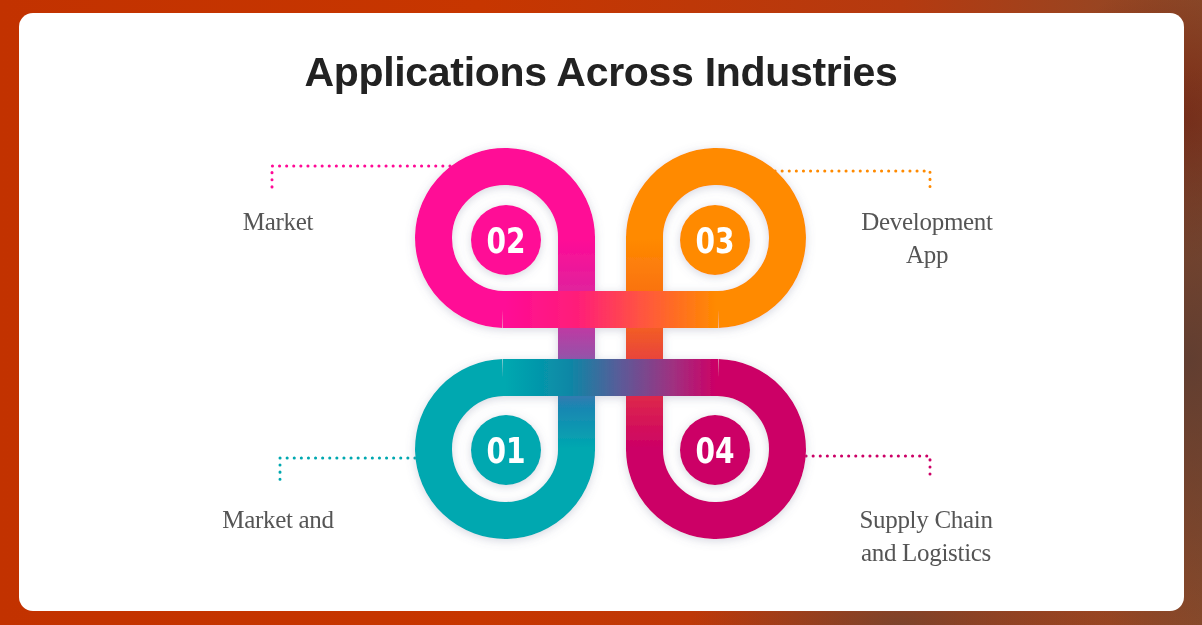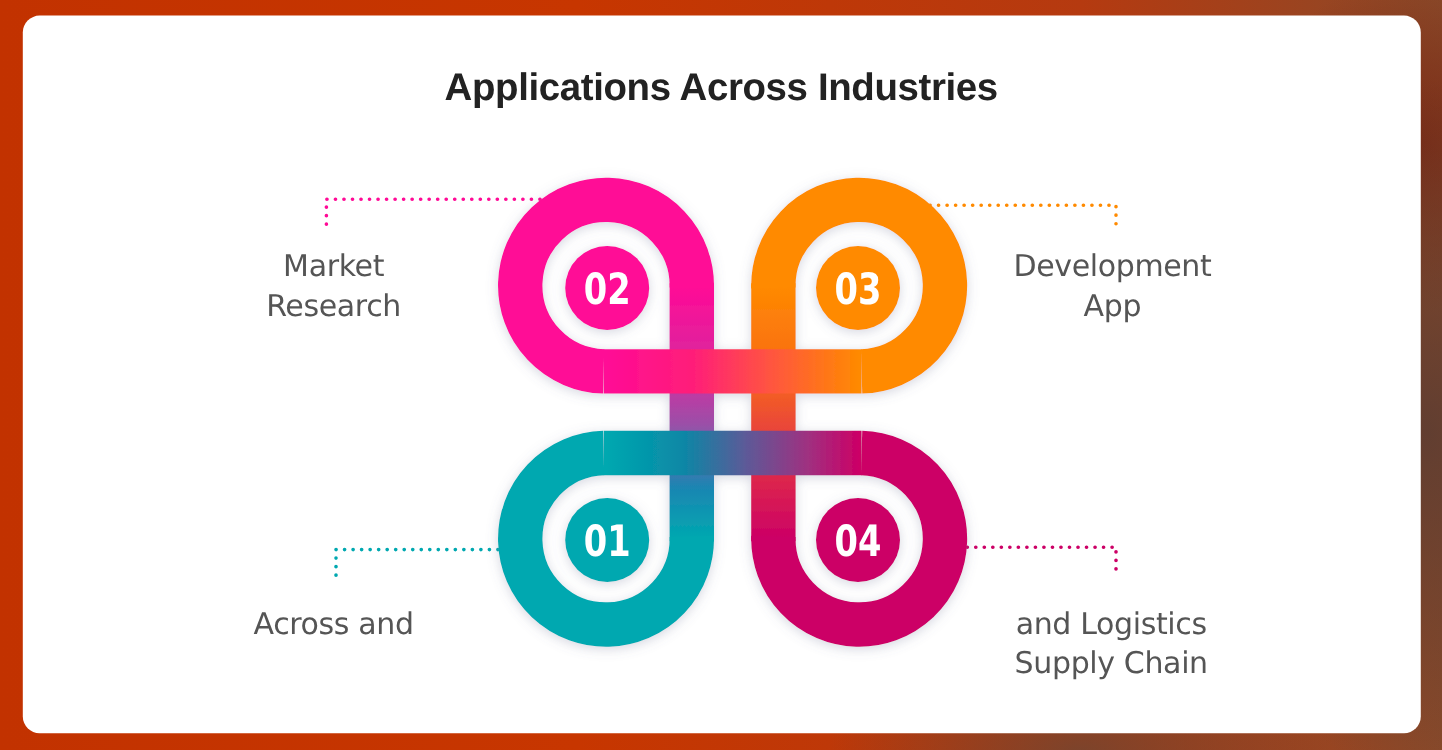--- a/index.html
+++ b/index.html
@@ -12,28 +12,28 @@
       linear-gradient(90deg, #c23200 0%, #c73600 40%, #b53a10 75%, #8a4a2a 100%);
     font-family: "Liberation Sans", sans-serif;
   }
   .card {
     position: absolute; left: 19px; top: 13px; width: 1165px; height: 598px;
     background: #ffffff; border-radius: 14px;
   }
   .title {
     position: absolute; left: 0; top: 44px; width: 1202px; text-align: center;
     font-family: "Liberation Sans", sans-serif; font-weight: bold;
-    font-size: 32px; letter-spacing: -0.3px; color: #222222; line-height: 56px;
+    font-size: 41px; letter-spacing: -0.3px; color: #222222; line-height: 56px;
   }
   .label {
     position: absolute; text-align: center; color: #555555;
     font-family: "DejaVu Sans", sans-serif; font-size: 25px; line-height: 33px;
     font-weight: normal; letter-spacing: -0.3px;
   }
-  .label span { display: block; white-space: nowrap; }
+  .label span { display: block; white-space: nowrap; font-family: Liberation Serif, serif; }
   svg.knot { position: absolute; left: 0; top: 0; }
   .num {
     font-family: "DejaVu Sans", sans-serif; font-weight: bold; font-size: 36px;
     fill: #ffffff;
   }
 </style>
 </head>
 <body>
 
 <div class="card"></div>
@@ -110,28 +110,27 @@
   </g>
 
   <text class="num" x="506" y="253" text-anchor="middle" transform="translate(506 253) scale(0.78 1) translate(-506 -253)">02</text>
   <text class="num" x="715" y="253" text-anchor="middle" transform="translate(715 253) scale(0.78 1) translate(-715 -253)">03</text>
   <text class="num" x="506" y="463" text-anchor="middle" transform="translate(506 463) scale(0.78 1) translate(-506 -463)">01</text>
   <text class="num" x="715" y="463" text-anchor="middle" transform="translate(715 463) scale(0.78 1) translate(-715 -463)">04</text>
 </svg>
 
 <div class="label" style="left:178px; top:205px; width:200px;">
   <span>Market</span>
-  <span>Research</span>
 </div>
 
 <div class="label" style="left:817px; top:205px; width:220px;">
   <span>Development</span>
   <span>App</span>
 </div>
 
 <div class="label" style="left:168px; top:503px; width:220px;">
-  <span>Across and</span>
+  <span>Market and</span>
 </div>
 
 <div class="label" style="left:816px; top:503px; width:220px;">
+  <span>Supply Chain</span>
   <span>and Logistics</span>
-  <span>Supply Chain</span>
 </div>
 
 </body></html>

